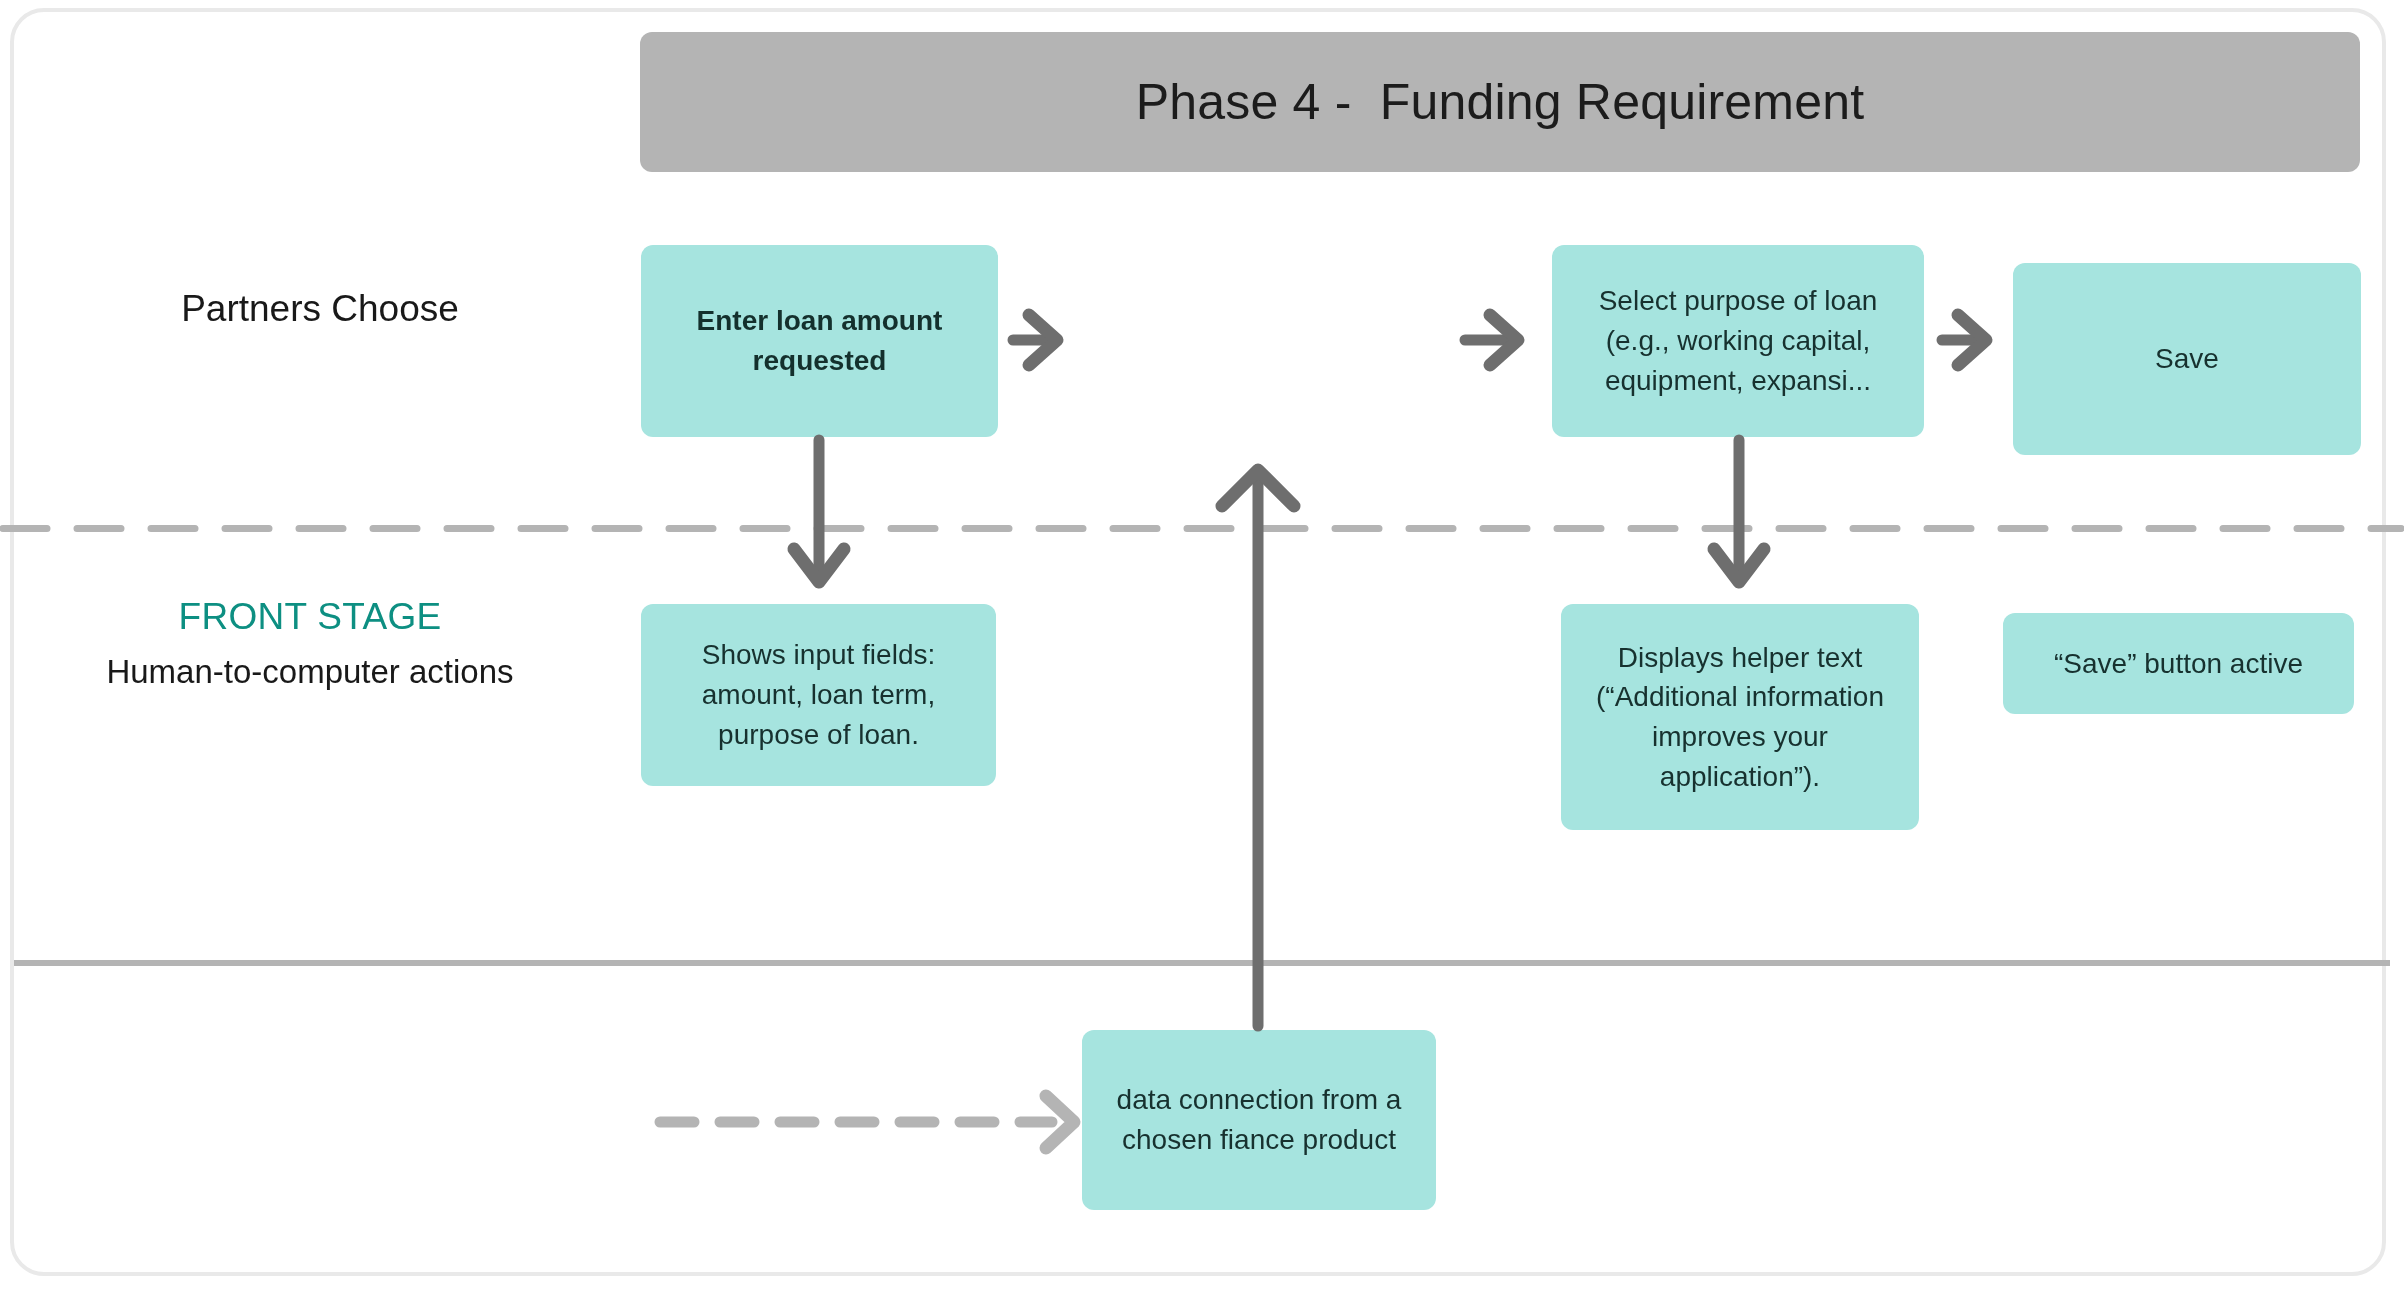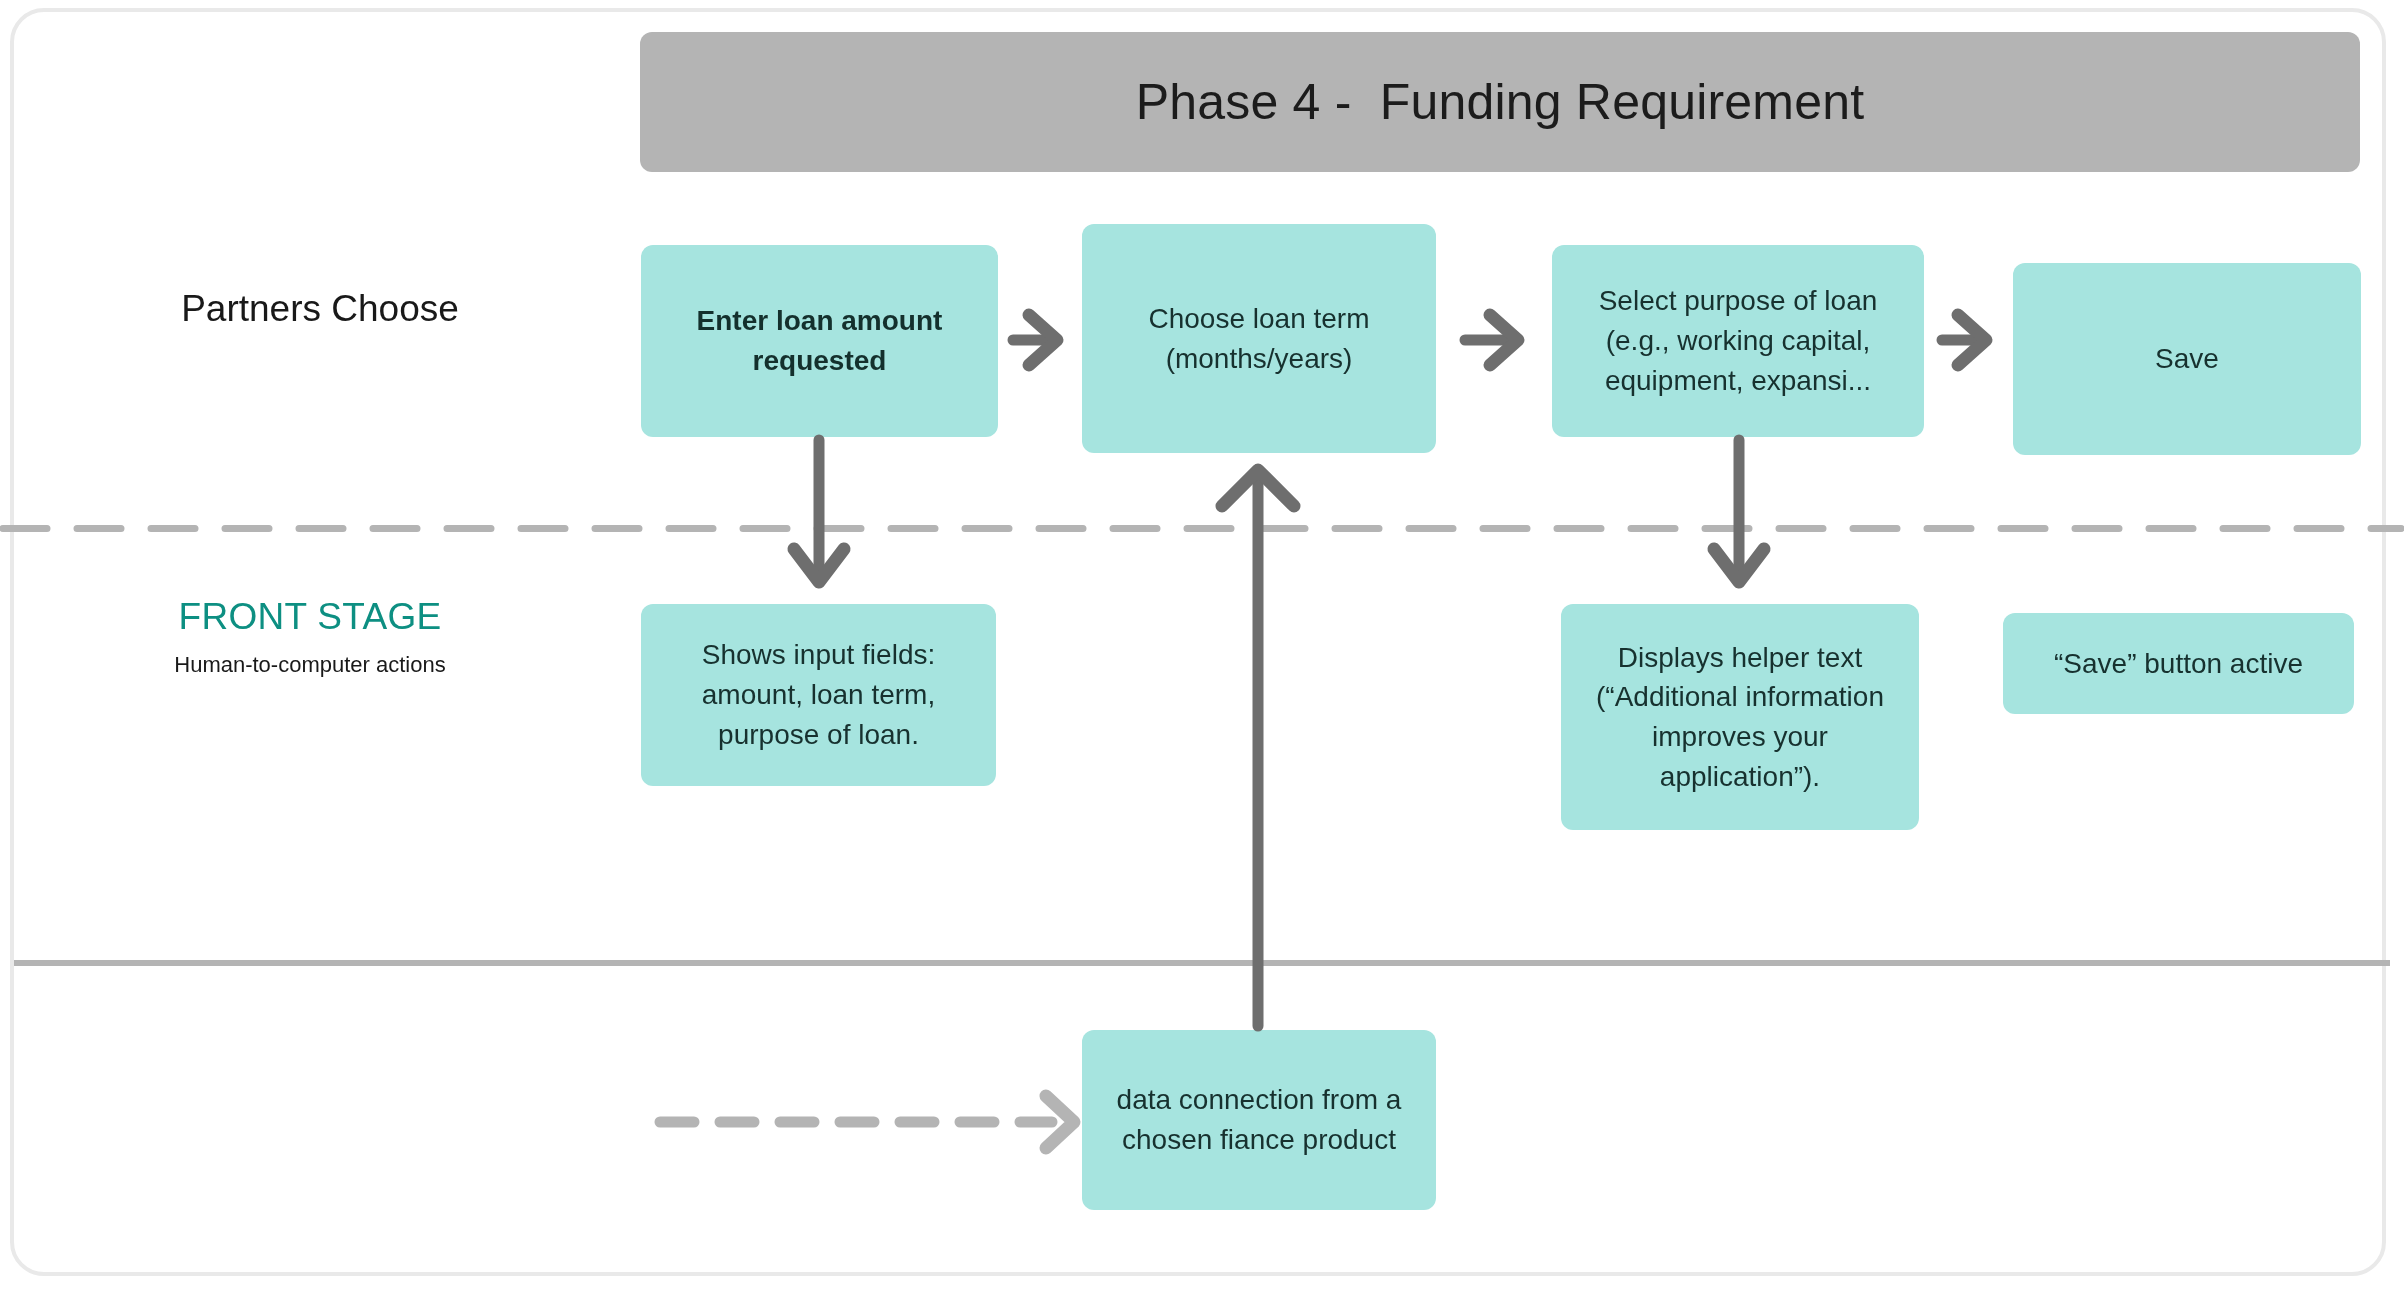--- a/index.html
+++ b/index.html
@@ -64,21 +64,21 @@
     line-height: 1.15;
   }
   .lane-title-teal {
     font-size: 37px;
     color: #0d8f82;
     font-weight: 400;
     line-height: 1.2;
     letter-spacing: 0.3px;
   }
   .lane-sub {
-    font-size: 22px;
+    font-size: 33px;
     color: #191919;
     font-weight: 400;
     line-height: 1.25;
     margin-top: 12px;
   }
 
   
   .divider-dashed {
     position: absolute;
     left: 0px;
@@ -151,23 +151,20 @@
 
   <svg class="divider-dashed" viewBox="0 0 2404 7" preserveAspectRatio="none">
     <line x1="3" y1="3.5" x2="2401" y2="3.5" stroke="#b4b4b4" stroke-width="7" stroke-linecap="round" stroke-dasharray="44 30"></line>
   </svg>
   <div class="divider-solid"></div>
 
   <div class="card" style="left:641px; top:245px; width:357px; height:192px;">
     <div class="card-text bold">Enter loan amount requested</div>
   </div>
 
-  <div class="card" style="left:1082px; top:224px; width:354px; height:229px;">
-    <div class="card-text">Choose loan term (months/years)</div>
-  </div>
 
   <div class="card" style="left:1552px; top:245px; width:372px; height:192px;">
     <div class="card-text">Select purpose of loan (e.g., working capital, equipment, expansi...</div>
   </div>
 
   <div class="card" style="left:2013px; top:263px; width:348px; height:192px;">
     <div class="card-text">Save</div>
   </div>
 
   <div class="card" style="left:641px; top:604px; width:355px; height:182px;">

